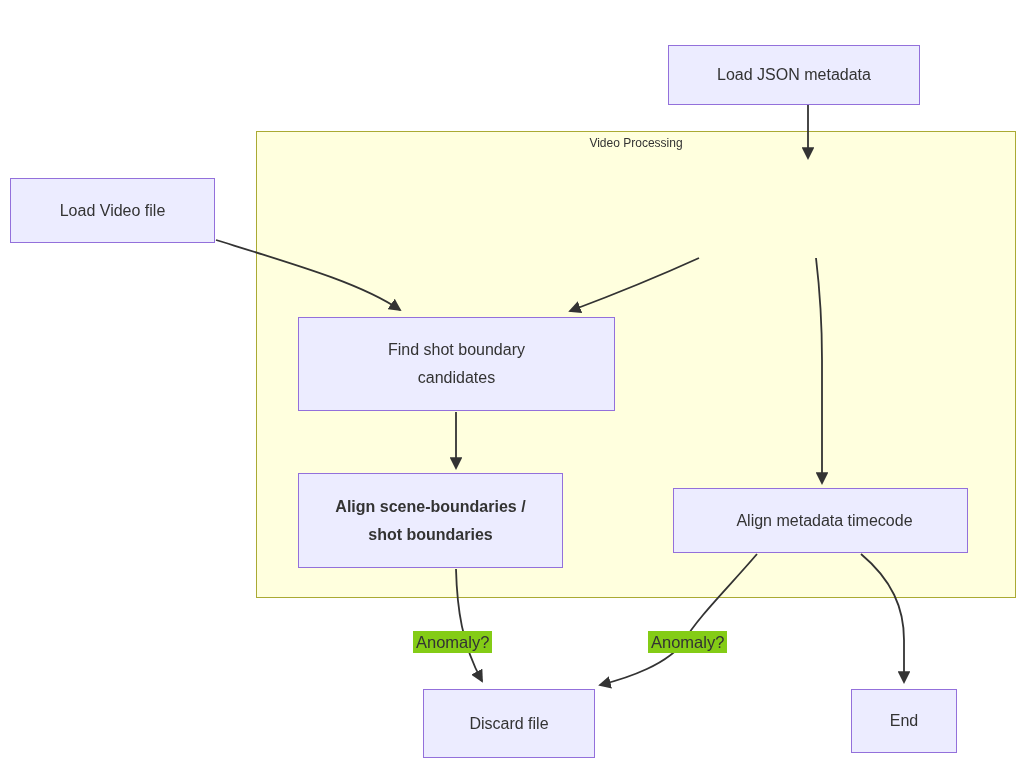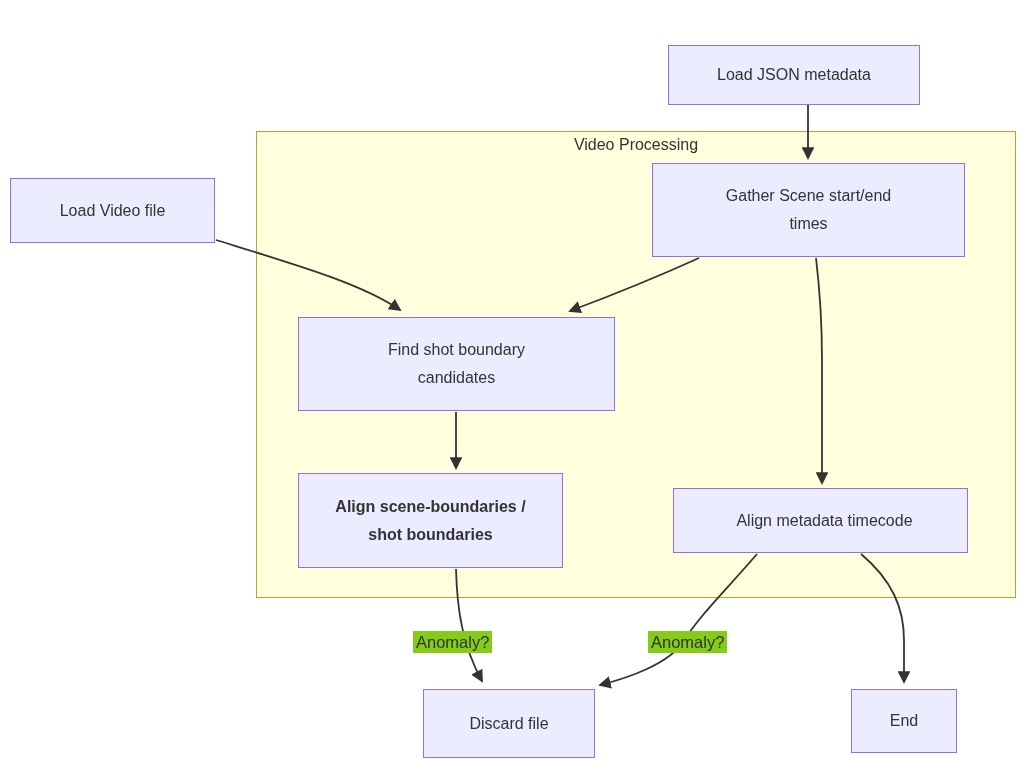--- a/index.html
+++ b/index.html
@@ -26,21 +26,21 @@
     border: 1.5px solid #aaaa33;
     box-sizing: border-box;
     z-index: 1;
   }
   .subgraph-title {
     position: absolute;
     left: 256px;
     top: 136px;
     width: 760px;
     text-align: center;
-    font-size: 16px;
+    font-size: 12px;
     color: #333333;
     z-index: 3;
   }
   svg.edge-layer {
     position: absolute;
     left: 0;
     top: 0;
     width: 1026px;
     height: 760px;
     z-index: 2;
@@ -104,23 +104,20 @@
   </svg>
 
   <div class="node" style="left:668px; top:9px; width:252px; height:60px;margin-top:36px;">
     <span>Load JSON metadata</span>
   </div>
 
   <div class="node" style="left:10px; top:178px; width:205px; height:65px;">
     <span>Load Video file</span>
   </div>
 
-  <div class="node" style="left:652px; top:163px; width:313px; height:94px;">
-    <span class="wrap">Gather Scene start/end times</span>
-  </div>
 
   <div class="node" style="left:298px; top:317px; width:317px; height:94px;">
     <span class="wrap">Find shot boundary candidates</span>
   </div>
 
   <div class="node" style="left:298px; top:473px; width:265px; height:95px;font-weight:bold;">
     <span class="wrap">Align scene-boundaries / shot boundaries</span>
   </div>
 
   <div class="node" style="left:673px; top:488px; width:295px; height:65px;padding-left:8px;">

